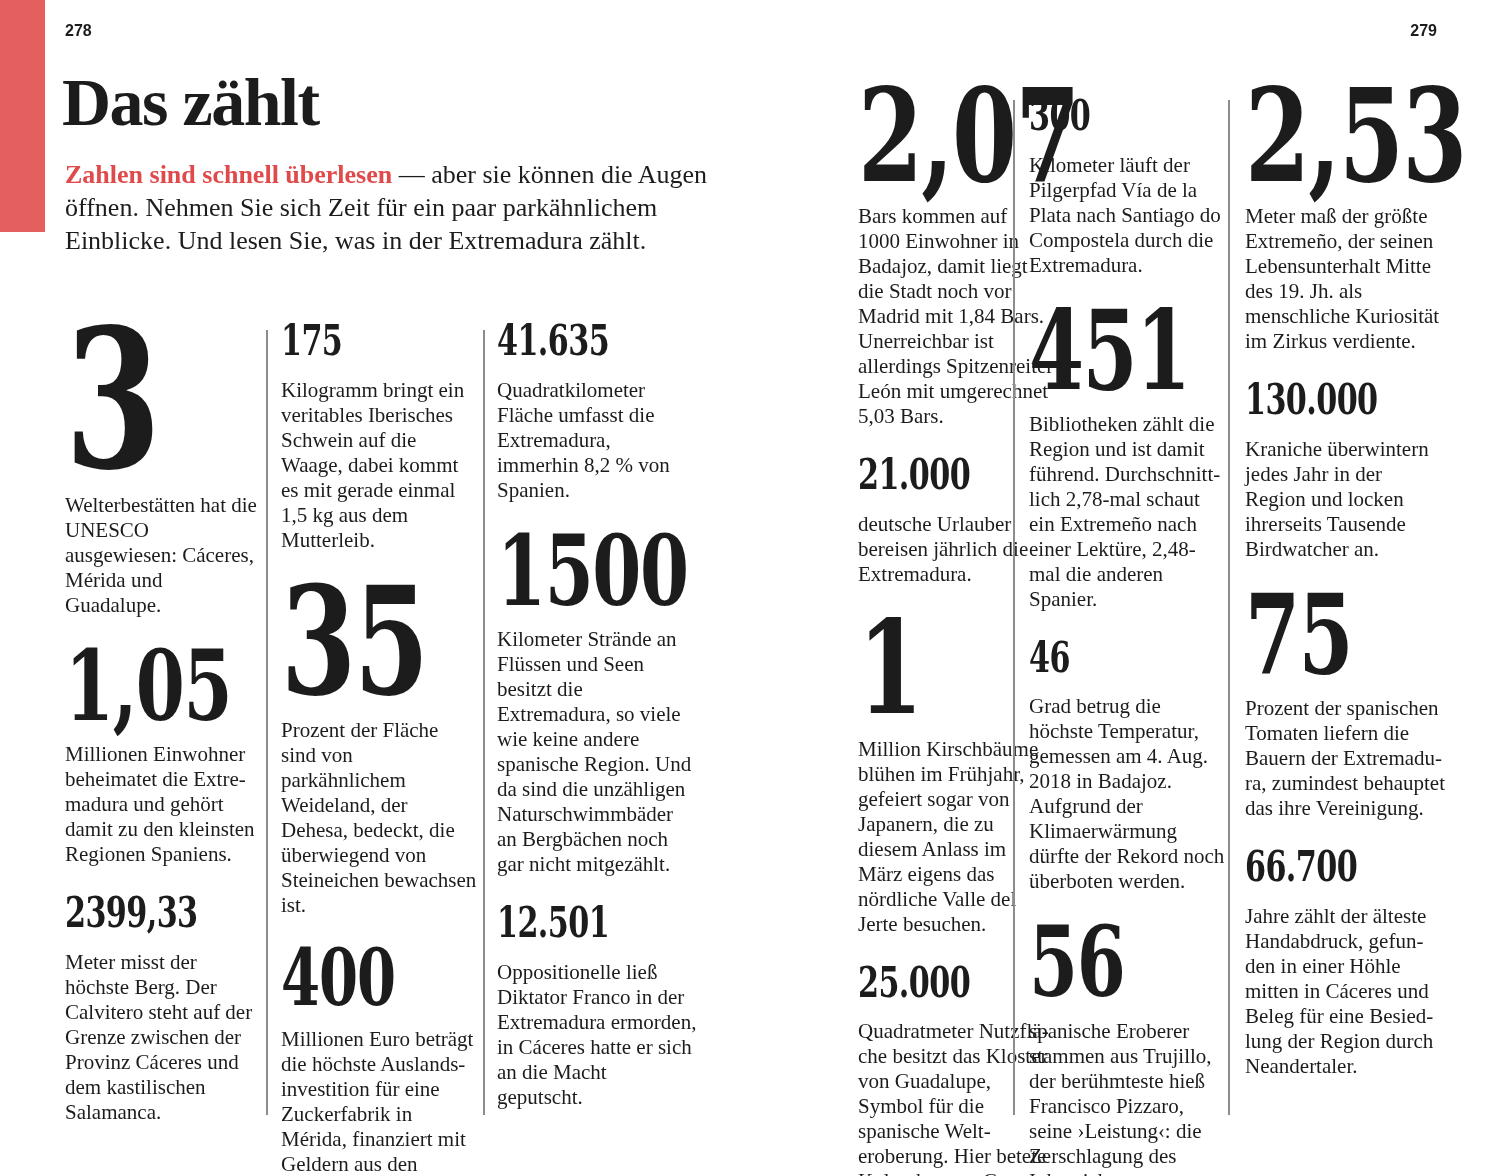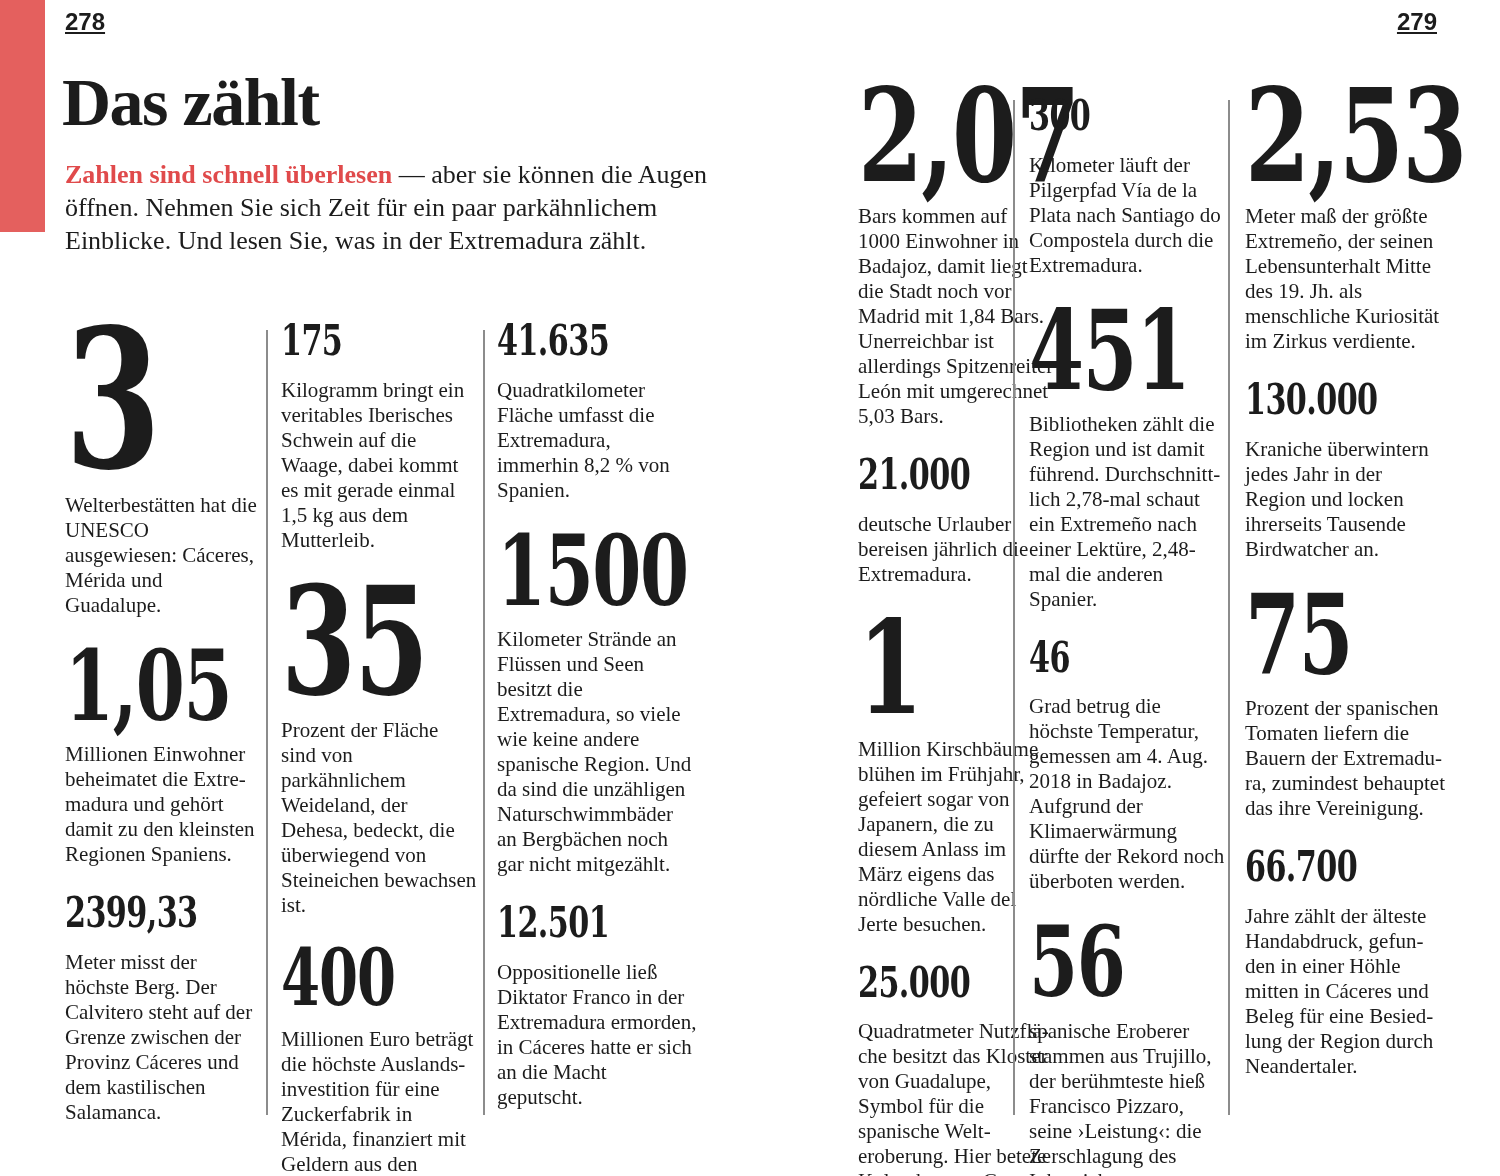--- a/index.html
+++ b/index.html
@@ -10,21 +10,21 @@
   }
   *{margin:0;padding:0;box-sizing:border-box;}
   html,body{background:#ffffff;}
   body{
     width:1500px;height:1176px;
     font-family:"Liberation Serif",serif;
     color:var(--ink);
   }
   .spread{position:relative;width:1500px;height:1176px;background:#ffffff;overflow:hidden;}
   .accent-bar{position:absolute;left:0;top:0;width:45px;height:232px;background:var(--accent-bar);}
-  .pagenum{position:absolute;top:8px;font-family:"Liberation Sans",sans-serif;font-weight:bold;font-size:24px;color:var(--ink);text-decoration:underline;}
+  .pagenum{position:absolute;top:22px;font-family:"Liberation Sans",sans-serif;font-weight:bold;font-size:16px;color:var(--ink);}
   .pagenum.left{left:65px;}
   .pagenum.right{right:63px;}
   .title{
     position:absolute;left:62px;top:68px;
     font-family:"Liberation Serif",serif;
     font-size:68px;font-weight:bold;letter-spacing:-1.5px;line-height:1;
   }
   .intro{position:absolute;left:65px;top:158px;width:662px;font-size:26px;line-height:33px;}
   .intro .lead{color:var(--highlight);font-weight:bold;}
   .vline{position:absolute;width:2px;background:var(--divider);}

